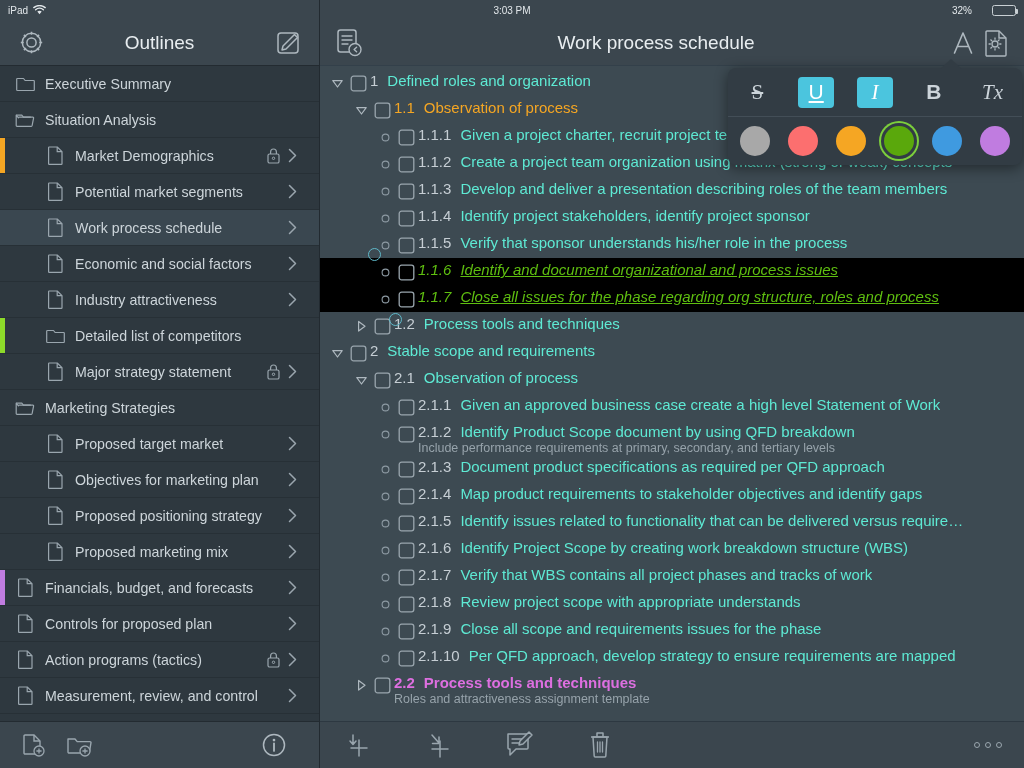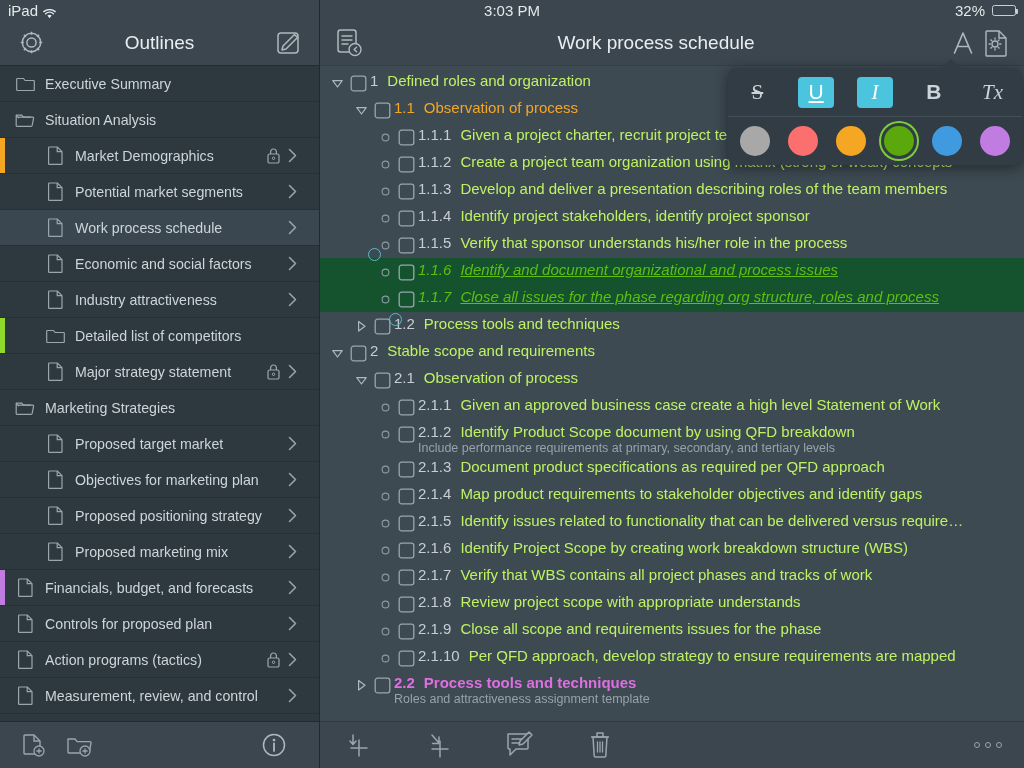--- a/index.html
+++ b/index.html
@@ -8,25 +8,25 @@
     font-family:"Liberation Sans", sans-serif;
     background:#3d4a52; color:#d4dade;
     -webkit-font-smoothing:antialiased;
   }
   #app { position:relative; width:1024px; height:768px; display:flex; }
 
   
   .statusbar {
     position:absolute; top:0; left:0; width:1024px; height:20px;
     display:flex; align-items:center; z-index:40;
-    font-size:15px; color:#e3e8eb;
+    font-size:10px; color:#e3e8eb;
   }
   .sb-left { position:absolute; left:8px; display:flex; align-items:center; gap:5px; }
   .sb-center { position:absolute; left:0; width:1024px; text-align:center; }
-  .sb-right { position:absolute; right:8px; display:flex; align-items:center; gap:7px; }
+  .sb-right { position:absolute; right:8px; display:flex; align-items:center; gap:20px; }
   .wifi-icon { display:inline-block; width:13px; height:10px; position:relative; }
   .batt { display:inline-block; width:24px; height:11px; border:1.2px solid #c9d0d4;
           border-radius:2.5px; position:relative; padding:1.3px; }
   .batt::after { content:""; position:absolute; right:-3.2px; top:3px; width:2px; height:5px;
           background:#c9d0d4; border-radius:0 1px 1px 0; }
   .batt-fill { height:100%; background:#e3e8eb; border-radius:1px; }
 
   
   .sidebar {
     width:320px; height:768px; background:#2e383f;
@@ -69,30 +69,30 @@
     height:66px; padding-top:20px; display:flex; align-items:center;
     padding-left:12px; padding-right:10px; background:#3b464e;
     border-bottom:1px solid #33404a; flex-shrink:0; position:relative; z-index:20;
   }
   .main-title { flex:1; text-align:center; font-size:19px; color:#e8edf0; }
 
   .outline { flex:1; overflow:hidden; position:relative; padding-top:3px; }
 
   .row { position:relative; display:flex; align-items:flex-start;
          min-height:27px; padding-top:3px; cursor:text; }
-  .row.sel-band { background:#14532d; }
+  .row.sel-band { background:#000000; }
   .r-tri { width:18px; flex-shrink:0; display:flex; justify-content:center;
            padding-top:5px; cursor:pointer; }
   .r-bullet { width:18px; flex-shrink:0; display:flex; justify-content:center;
               padding-top:7px; }
   .r-cb { width:24px; flex-shrink:0; display:flex; justify-content:center; padding-top:3px; }
   .r-body { flex:1; min-width:0; padding-right:6px; }
   .r-line { display:flex; align-items:baseline; }
   .r-num { font-size:15px; color:#c6ced4; margin-right:9px; flex-shrink:0; white-space:nowrap; }
-  .r-txt { font-size:15px; color:#bef264; white-space:nowrap;
+  .r-txt { font-size:15px; color:#5eead4; white-space:nowrap;
            overflow:hidden; text-overflow:ellipsis; }
   .r-note { font-size:12.5px; color:#97a3ab; margin-top:1px; }
 
   .c-orange .r-num, .c-orange .r-txt { color:#f5a623; }
   .c-pink   .r-num, .c-pink   .r-txt { color:#dd6fe0; font-weight:bold; }
   .c-green  .r-num { color:#5fbf10; font-style:italic; }
   .c-green  .r-txt { color:#5fbf10; font-style:italic; text-decoration:underline; }
 
   .sel-handle { position:absolute; width:13px; height:13px; border-radius:50%;
                 border:1.8px solid #5fb9c9; background:transparent; z-index:6; }

